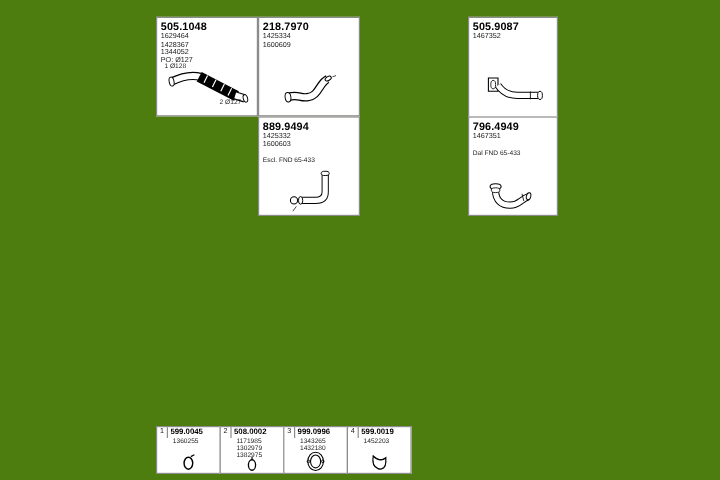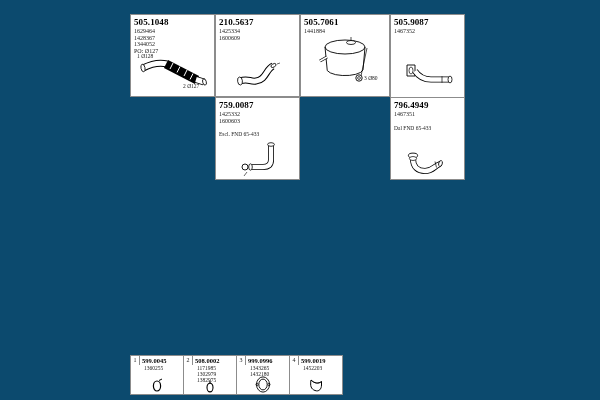--- a/index.html
+++ b/index.html
@@ -1,17 +1,17 @@
 <!DOCTYPE html>
 <html><head>
 <meta charset="utf-8">
 <style>
   html,body{margin:0;padding:0;background:#fff;}
-  .page{position:relative;width:600px;height:400px;background:#0c4a6e;overflow:hidden;
-        font-family:Liberation Serif, serif;color:#111;}
+  .page{position:relative;width:600px;height:400px;background:#4d7c0f;overflow:hidden;
+        font-family:Liberation Sans, sans-serif;color:#111;}
   .box{position:absolute;border:1px solid #8c8c8c;background:#fff;box-sizing:border-box;}
   .code{font-weight:bold;font-size:9px;line-height:10px;padding:2px 0 1px 3px;color:#000;letter-spacing:0.1px;}
   .ref{font-size:6px;line-height:6.5px;padding-left:3px;color:#222;}
   .note{font-size:5.5px;line-height:6px;padding-left:3px;color:#222;margin-top:7px;}
   .callout{position:absolute;font-size:5.5px;line-height:6px;color:#222;white-space:nowrap;}
   svg.drawing{position:absolute;left:0;top:0;}
   .strip{position:absolute;left:130px;top:355px;display:flex;}
   .cell{width:54px;height:40px;border:1px solid #8c8c8c;box-sizing:border-box;position:relative;
         background:#fff;margin-left:-1px;}
   .cell:first-child{margin-left:0;}
@@ -40,65 +40,48 @@
       <path d="M65,64.5 L73,67" stroke="#000" stroke-width="7" fill="none"></path>
       <path d="M65,64.5 L73,67" stroke="#fff" stroke-width="5" fill="none"></path>
       <ellipse cx="12" cy="53" rx="2" ry="3.8" fill="#fff" stroke="#000" stroke-width="0.8" transform="rotate(-12 12 53)"></ellipse>
       <ellipse cx="73.5" cy="67" rx="1.8" ry="3.2" fill="#fff" stroke="#000" stroke-width="0.8" transform="rotate(-15 73.5 67)"></ellipse>
     </svg>
     <div class="callout" style="left:6px;top:38px">1 Ø128</div>
     <div class="callout" style="left:52px;top:68px">2 Ø127</div>
   </div>
 
   <div class="box" style="left:215px;top:14px;width:85px;height:83px">
-    <div class="code">210.5637</div>
+    <div class="code">218.7970</div>
     <div class="ref">1425334</div>
     <div class="ref">1600609</div>
     <svg class="drawing" width="83" height="81" viewBox="0 0 83 81">
       <path d="M24,66 C32,63 34,67 40,66 C50,65 50,54 57,51" stroke="#000" stroke-width="7" fill="none"></path>
       <path d="M24,66 C32,63 34,67 40,66 C50,65 50,54 57,51" stroke="#fff" stroke-width="5" fill="none"></path>
       <ellipse cx="24" cy="66" rx="2.4" ry="4" fill="#fff" stroke="#000" stroke-width="0.8" transform="rotate(-8 24 66)"></ellipse>
       <ellipse cx="57.5" cy="50.5" rx="1.6" ry="2.8" fill="#fff" stroke="#000" stroke-width="0.8" transform="rotate(60 57.5 50.5)"></ellipse>
       <path d="M61,49 l3,-1" stroke="#000" stroke-width="0.6" fill="none"></path>
     </svg>
   </div>
 
-  <div class="box" style="left:300px;top:14px;width:90px;height:83px">
-    <div class="code">505.7061</div>
-    <div class="ref">1441884</div>
-    <svg class="drawing" width="88" height="81" viewBox="0 0 88 81">
-      <ellipse cx="44" cy="32" rx="20" ry="7" fill="#fff" stroke="#000" stroke-width="0.9"></ellipse>
-      <path d="M24,32 L26,53 M64,32 L62,55" stroke="#000" stroke-width="0.9" fill="none"></path>
-      <path d="M26,53 A18,6.5 0 0 0 62,55" stroke="#000" stroke-width="0.9" fill="none"></path>
-      <ellipse cx="50" cy="27.5" rx="4.5" ry="2" fill="#fff" stroke="#000" stroke-width="0.8"></ellipse>
-      <path d="M50,22 l0,4" stroke="#000" stroke-width="0.7"></path>
-      <path d="M26,42 l-7,4" stroke="#000" stroke-width="3" fill="none"></path>
-      <path d="M26,42 l-7,4" stroke="#fff" stroke-width="1.6" fill="none"></path>
-      <path d="M66,33 L60,61" stroke="#000" stroke-width="0.7" fill="none"></path>
-      <circle cx="58" cy="63" r="3.2" fill="#fff" stroke="#000" stroke-width="0.9"></circle>
-      <circle cx="58" cy="63" r="1.4" fill="#fff" stroke="#000" stroke-width="0.7"></circle>
-    </svg>
-    <div class="callout" style="left:63px;top:60px">3 Ø80</div>
-  </div>
 
   <div class="box" style="left:390px;top:14px;width:75px;height:103px">
     <div class="code">505.9087</div>
     <div class="ref">1467352</div>
     <svg class="drawing" width="73" height="81" viewBox="0 0 73 81">
       <path d="M16,50 h8 v11 h-8 z" fill="#fff" stroke="#000" stroke-width="0.9"></path>
       <ellipse cx="20" cy="55.5" rx="2" ry="3.5" fill="#fff" stroke="#000" stroke-width="0.7"></ellipse>
       <path d="M24,56 C28,62 33,64.5 40,64.5 L58,64.5" stroke="#000" stroke-width="6" fill="none"></path>
       <path d="M24,56 C28,62 33,64.5 40,64.5 L58,64.5" stroke="#fff" stroke-width="4.4" fill="none"></path>
       <path d="M51,61.3 v6.4" stroke="#000" stroke-width="0.7"></path>
       <ellipse cx="59" cy="64.5" rx="2" ry="3.4" fill="#fff" stroke="#000" stroke-width="0.8"></ellipse>
     </svg>
   </div>
 
   <div class="box" style="left:215px;top:97px;width:85px;height:83px">
-    <div class="code">759.0087</div>
+    <div class="code">889.9494</div>
     <div class="ref">1425332</div>
     <div class="ref">1600603</div>
     <div class="note">Escl. FND 65-433</div>
     <svg class="drawing" width="83" height="81" viewBox="0 0 83 81">
       <path d="M55,47 L55,62 Q55,69 47,69 L35,69" stroke="#000" stroke-width="6" fill="none"></path>
       <path d="M55,47 L55,62 Q55,69 47,69 L35,69" stroke="#fff" stroke-width="4.4" fill="none"></path>
       <ellipse cx="55" cy="46.5" rx="3.4" ry="1.8" fill="#fff" stroke="#000" stroke-width="0.8"></ellipse>
       <ellipse cx="34.5" cy="69" rx="1.8" ry="3.2" fill="#fff" stroke="#000" stroke-width="0.8"></ellipse>
       <circle cx="29" cy="69" r="3" fill="#fff" stroke="#000" stroke-width="0.9"></circle>
       <path d="M31,74 l-3,4" stroke="#000" stroke-width="0.6"></path>

